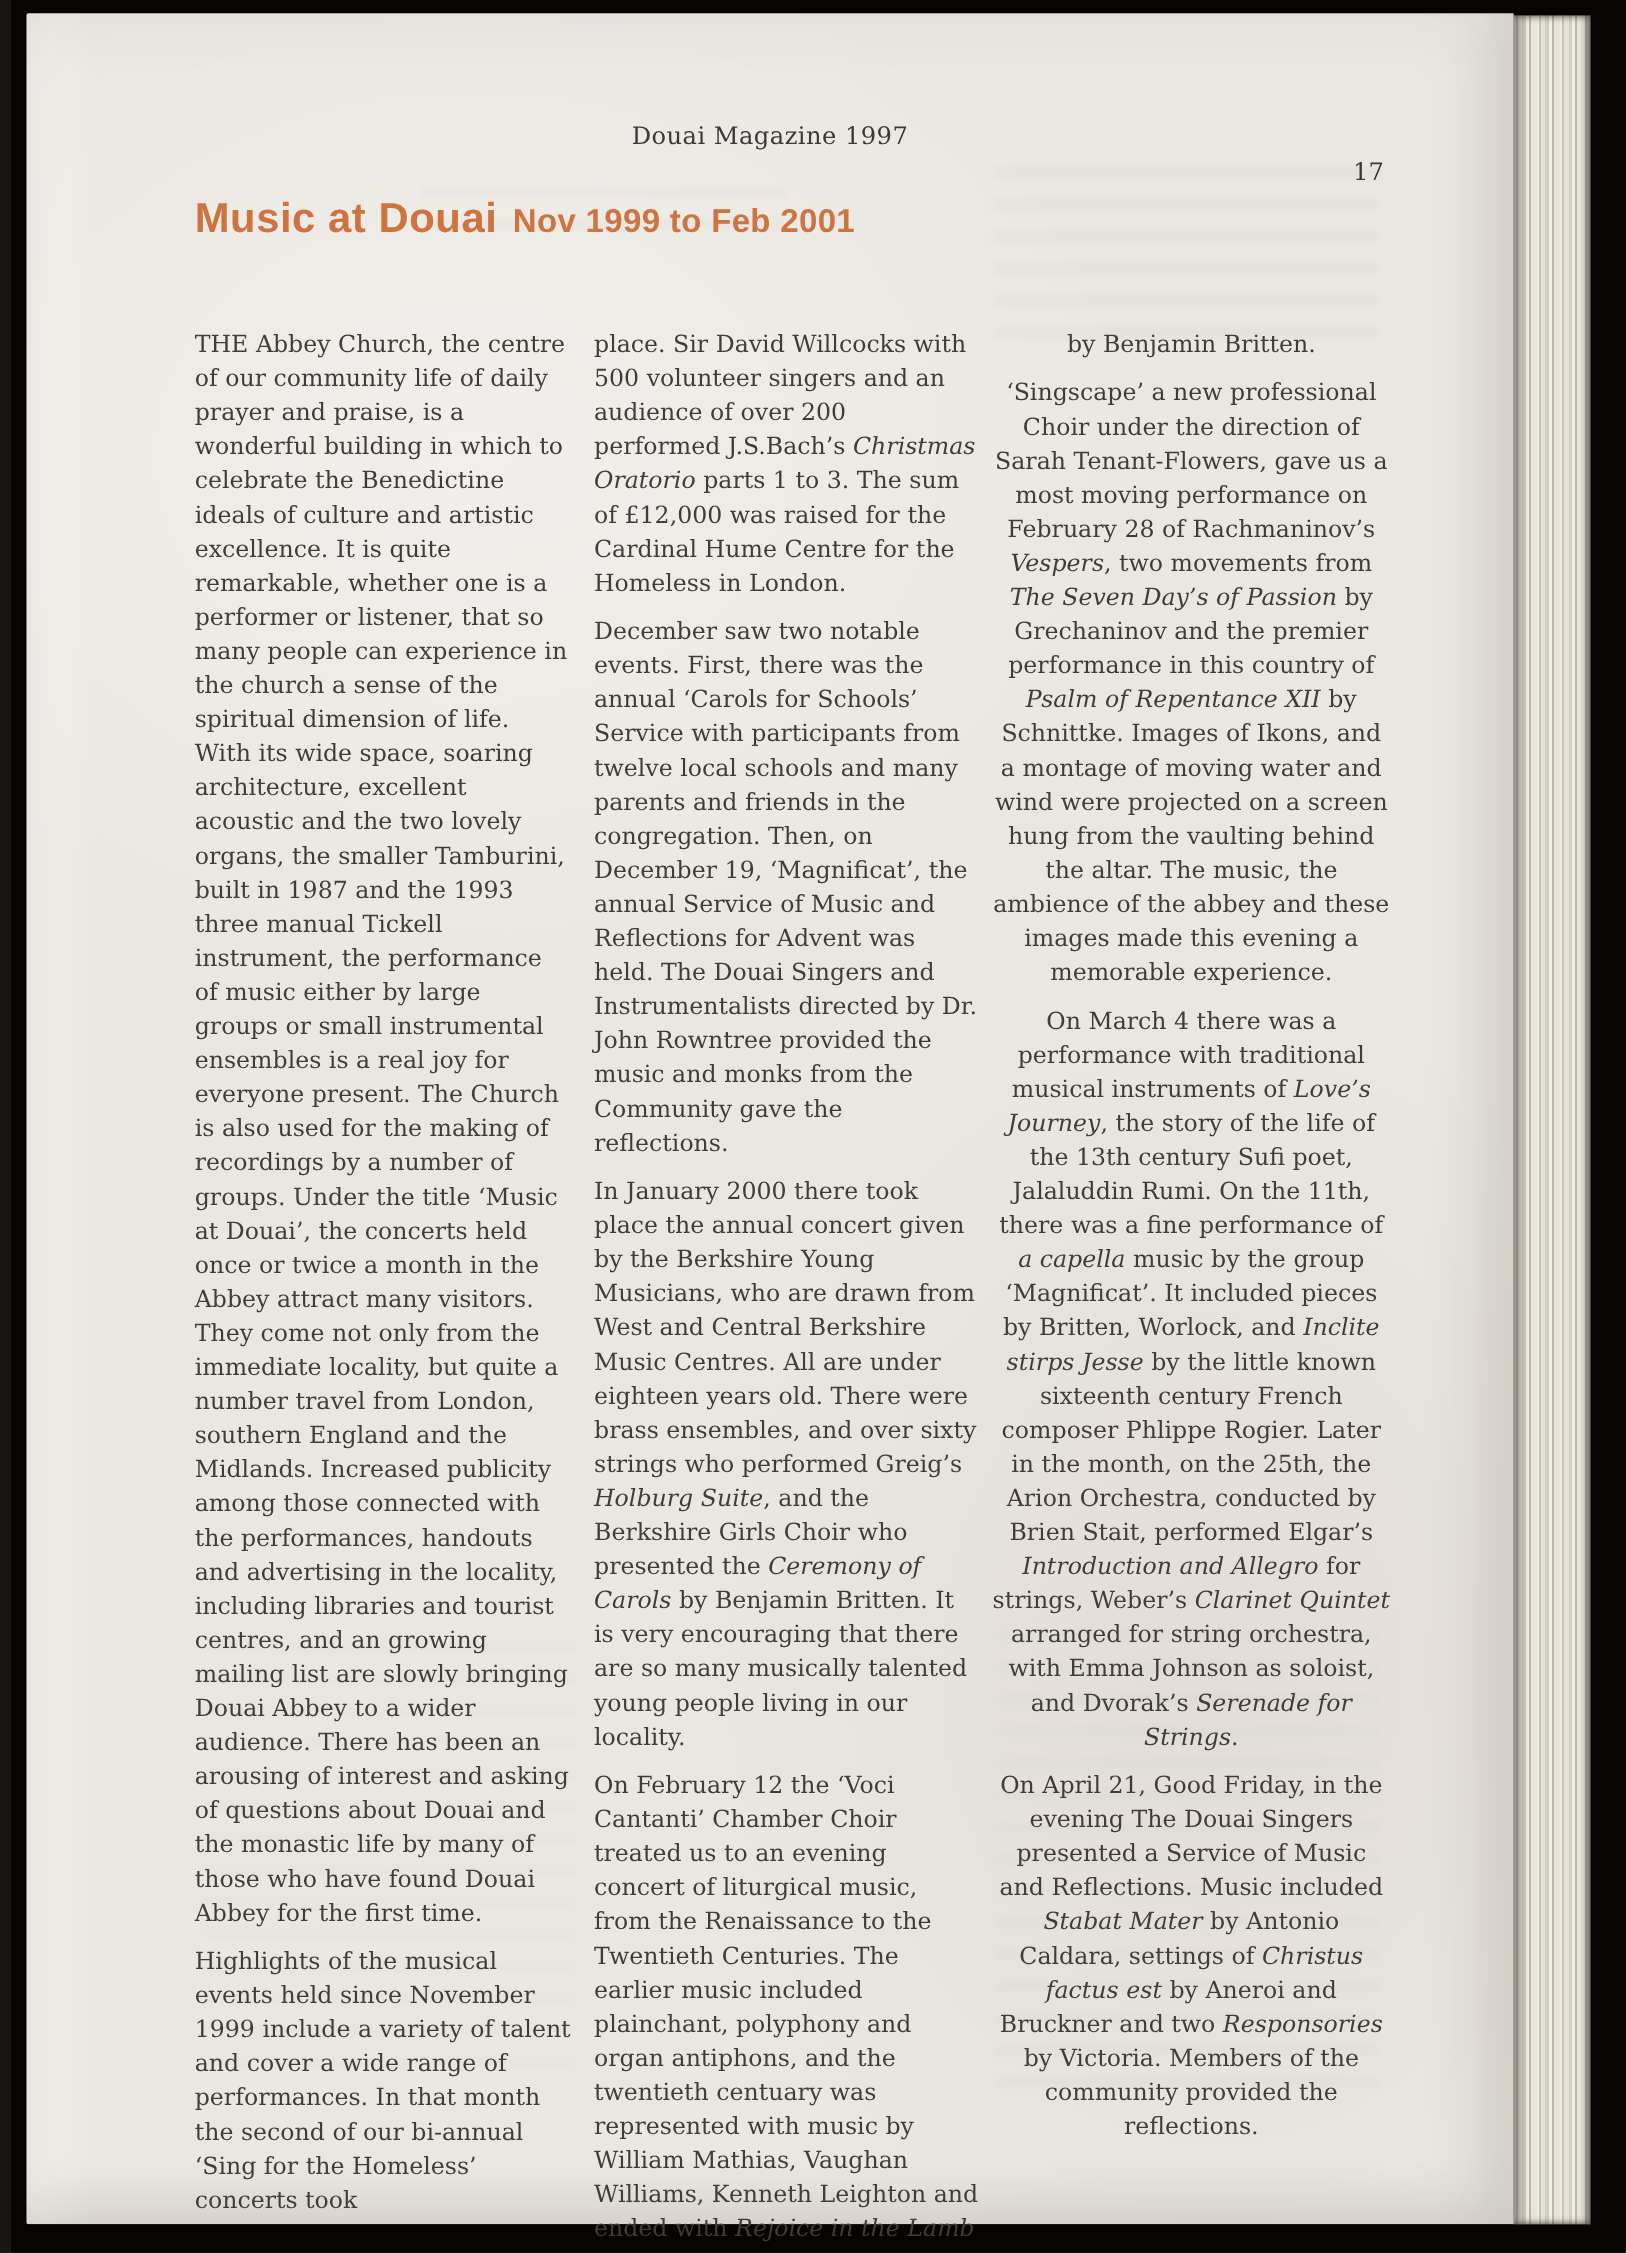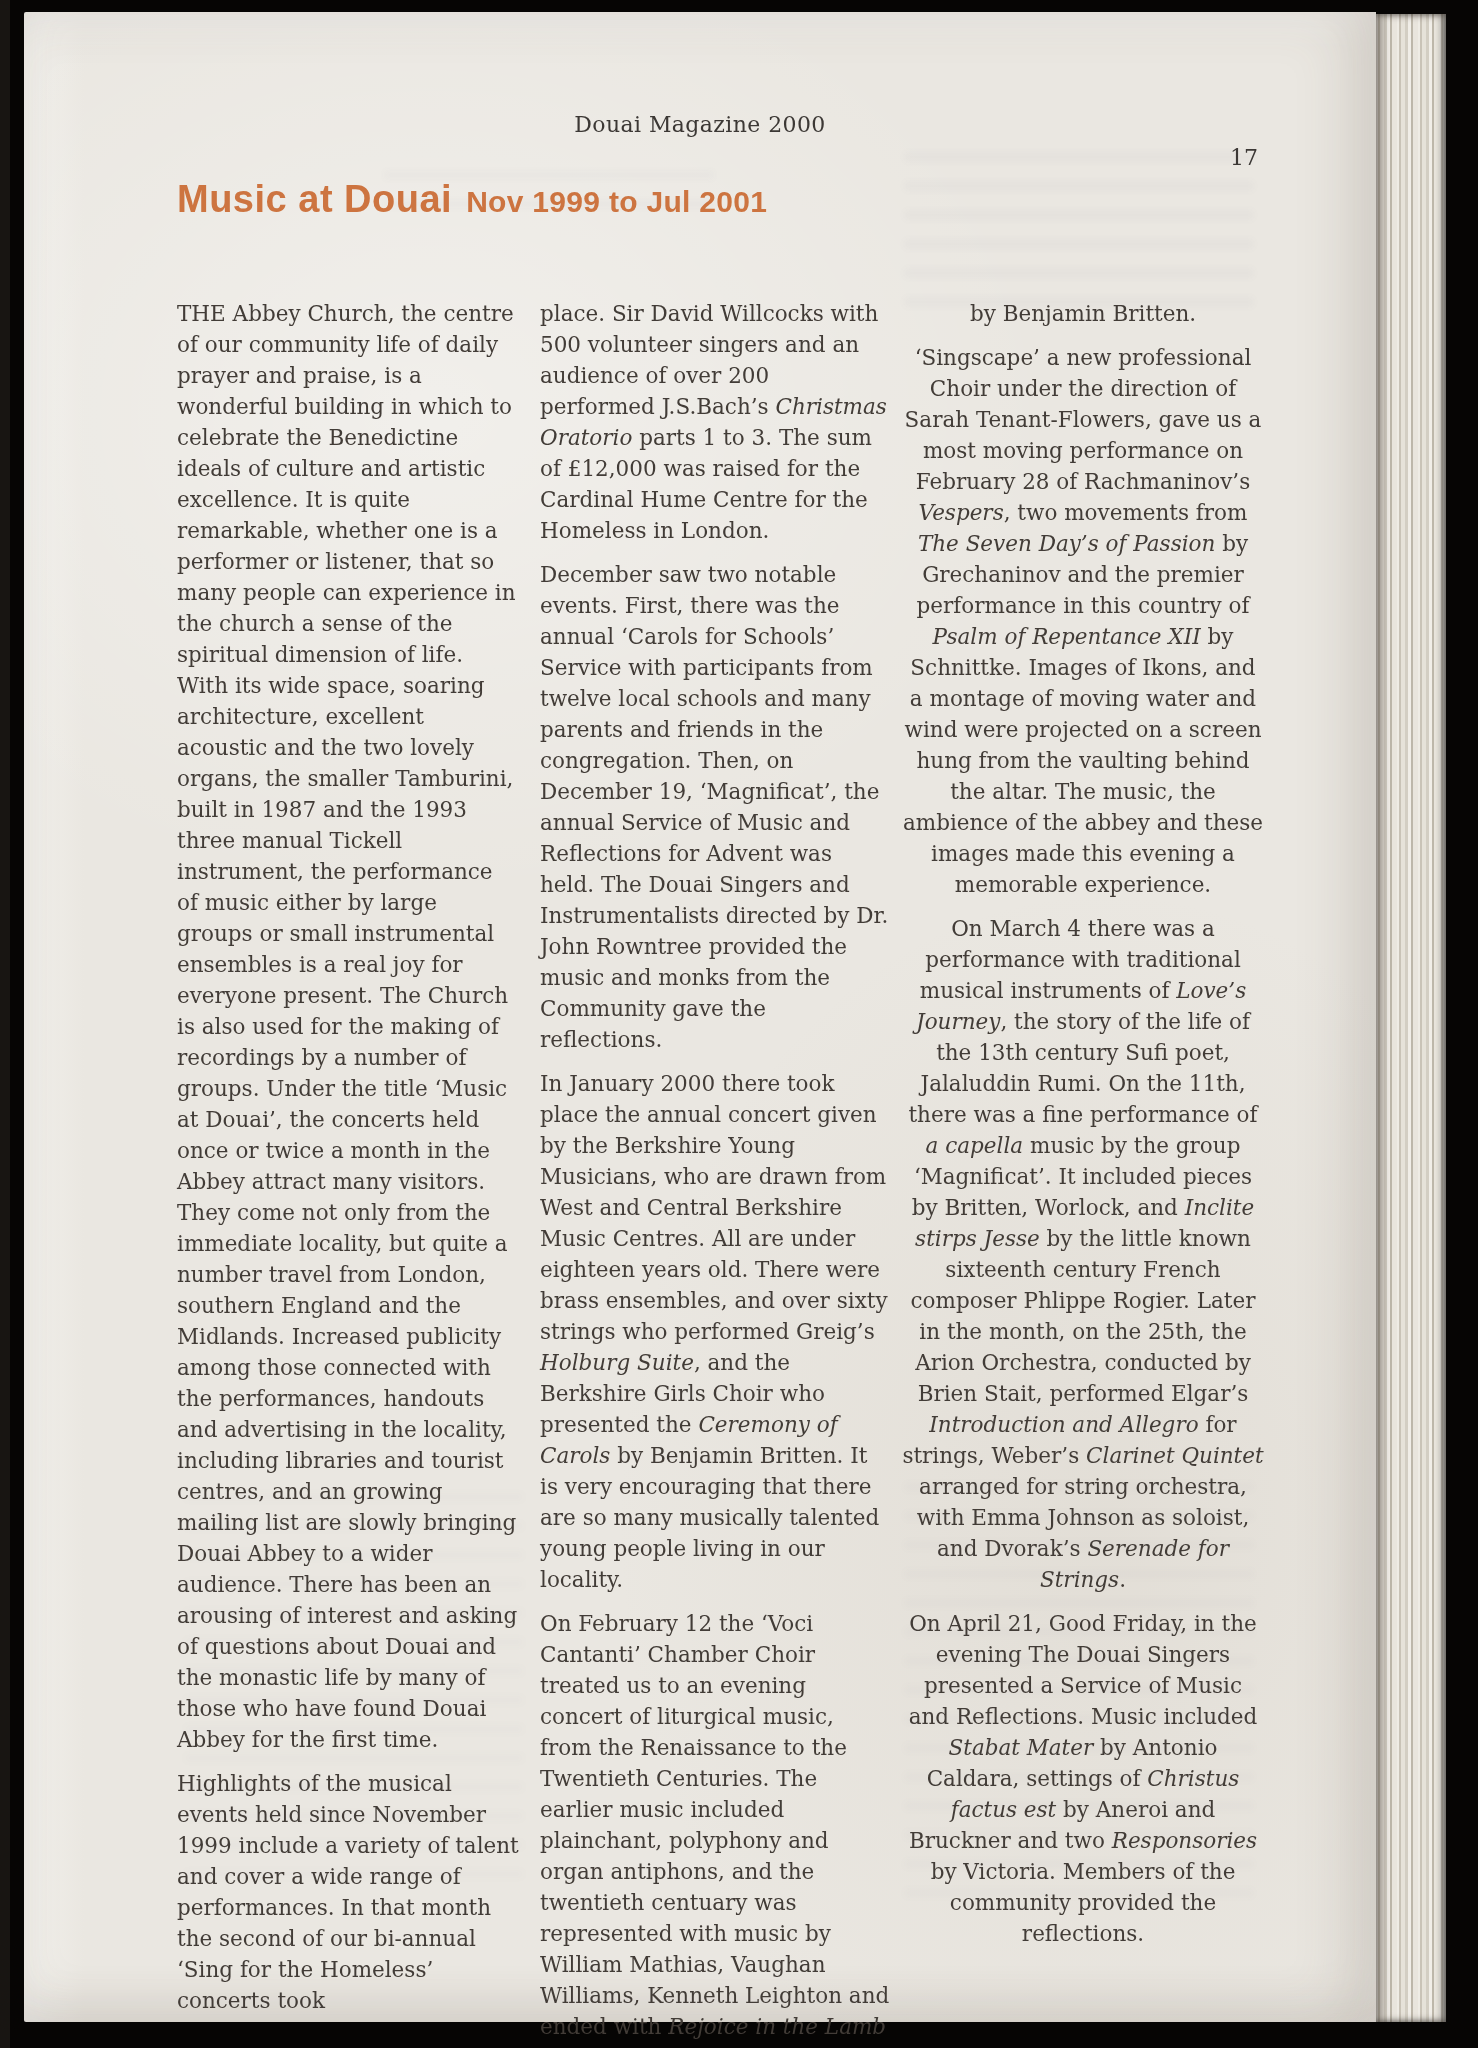--- a/index.html
+++ b/index.html
@@ -95,25 +95,25 @@
 <body>
 
 <div class="scan">
   <div class="page">
     <div class="ghost g1"></div>
     <div class="ghost g2"></div>
     <div class="ghost g3"></div>
     <div class="ghost g4"></div>
 
     <div class="running-head">
-      <span>Douai Magazine 2000</span>
+      <span>Douai Magazine 1997</span>
     </div>
     <div class="pageno">17</div>
 
-    <h1 class="title"><span class="t-main">Music at Douai</span><span class="t-dates">Nov 1999 to Jul 2001</span></h1>
+    <h1 class="title"><span class="t-main">Music at Douai</span><span class="t-dates">Nov 1999 to Feb 2001</span></h1>
 
 
     <div class="col col1">
         <p><span>THE Abbey Church, the centre of our community life of daily prayer and praise, is a wonderful building in which to celebrate the Benedictine ideals of culture and artistic excellence. It is quite remarkable, whether one is a performer or listener, that so many people can experience in the church a sense of the spiritual dimension of life. With its wide space, soaring architecture, excellent acoustic and the two lovely organs, the smaller Tamburini, built in 1987 and the 1993 three manual Tickell instrument, the performance of music either by large groups or small instrumental ensembles is a real joy for everyone present. The Church is also used for the making of recordings by a number of groups. Under the title ‘Music at Douai’, the concerts held once or twice a month in the Abbey attract many visitors. They come not only from the immediate locality, but quite a number travel from London, southern England and the Midlands. Increased publicity among those connected with the performances, handouts and advertising in the locality, including libraries and tourist centres, and an growing mailing list are slowly bringing Douai Abbey to a wider audience. There has been an arousing of interest and asking of questions about Douai and the monastic life by many of those who have found Douai Abbey for the first time.</span></p>
         <p><span>Highlights of the musical events held since November 1999 include a variety of talent and cover a wide range of performances. In that month the second of our bi-annual ‘Sing for the Homeless’ concerts took</span></p>
       </div>
     <div class="col col2">
         <p><span>place.  Sir David Willcocks with 500 volunteer singers and an audience of over 200 performed J.S.Bach’s </span><span class="it">Christmas Oratorio</span><span> parts 1 to 3. The sum of £12,000 was raised for the Cardinal Hume Centre for the Homeless in London.</span></p>
         <p><span>December saw two notable events. First, there was the annual ‘Carols for Schools’ Service with participants from twelve local schools and many parents and friends in the congregation.  Then, on December 19, ‘Magnificat’, the annual Service of Music and Reflections for Advent was held. The Douai Singers and Instrumentalists directed by Dr. John Rowntree provided the music and monks from the Community gave the reflections.</span></p>
         <p><span>In January 2000 there took place the annual concert given by the Berkshire Young Musicians, who are drawn from West and Central Berkshire Music Centres. All are under eighteen years old. There were brass ensembles, and over sixty strings who performed Greig’s </span><span class="it">Holburg Suite</span><span>, and the Berkshire Girls Choir who presented the </span><span class="it">Ceremony of Carols</span><span> by Benjamin Britten. It is very encouraging that there are so many musically talented young people living in our locality.</span></p>

